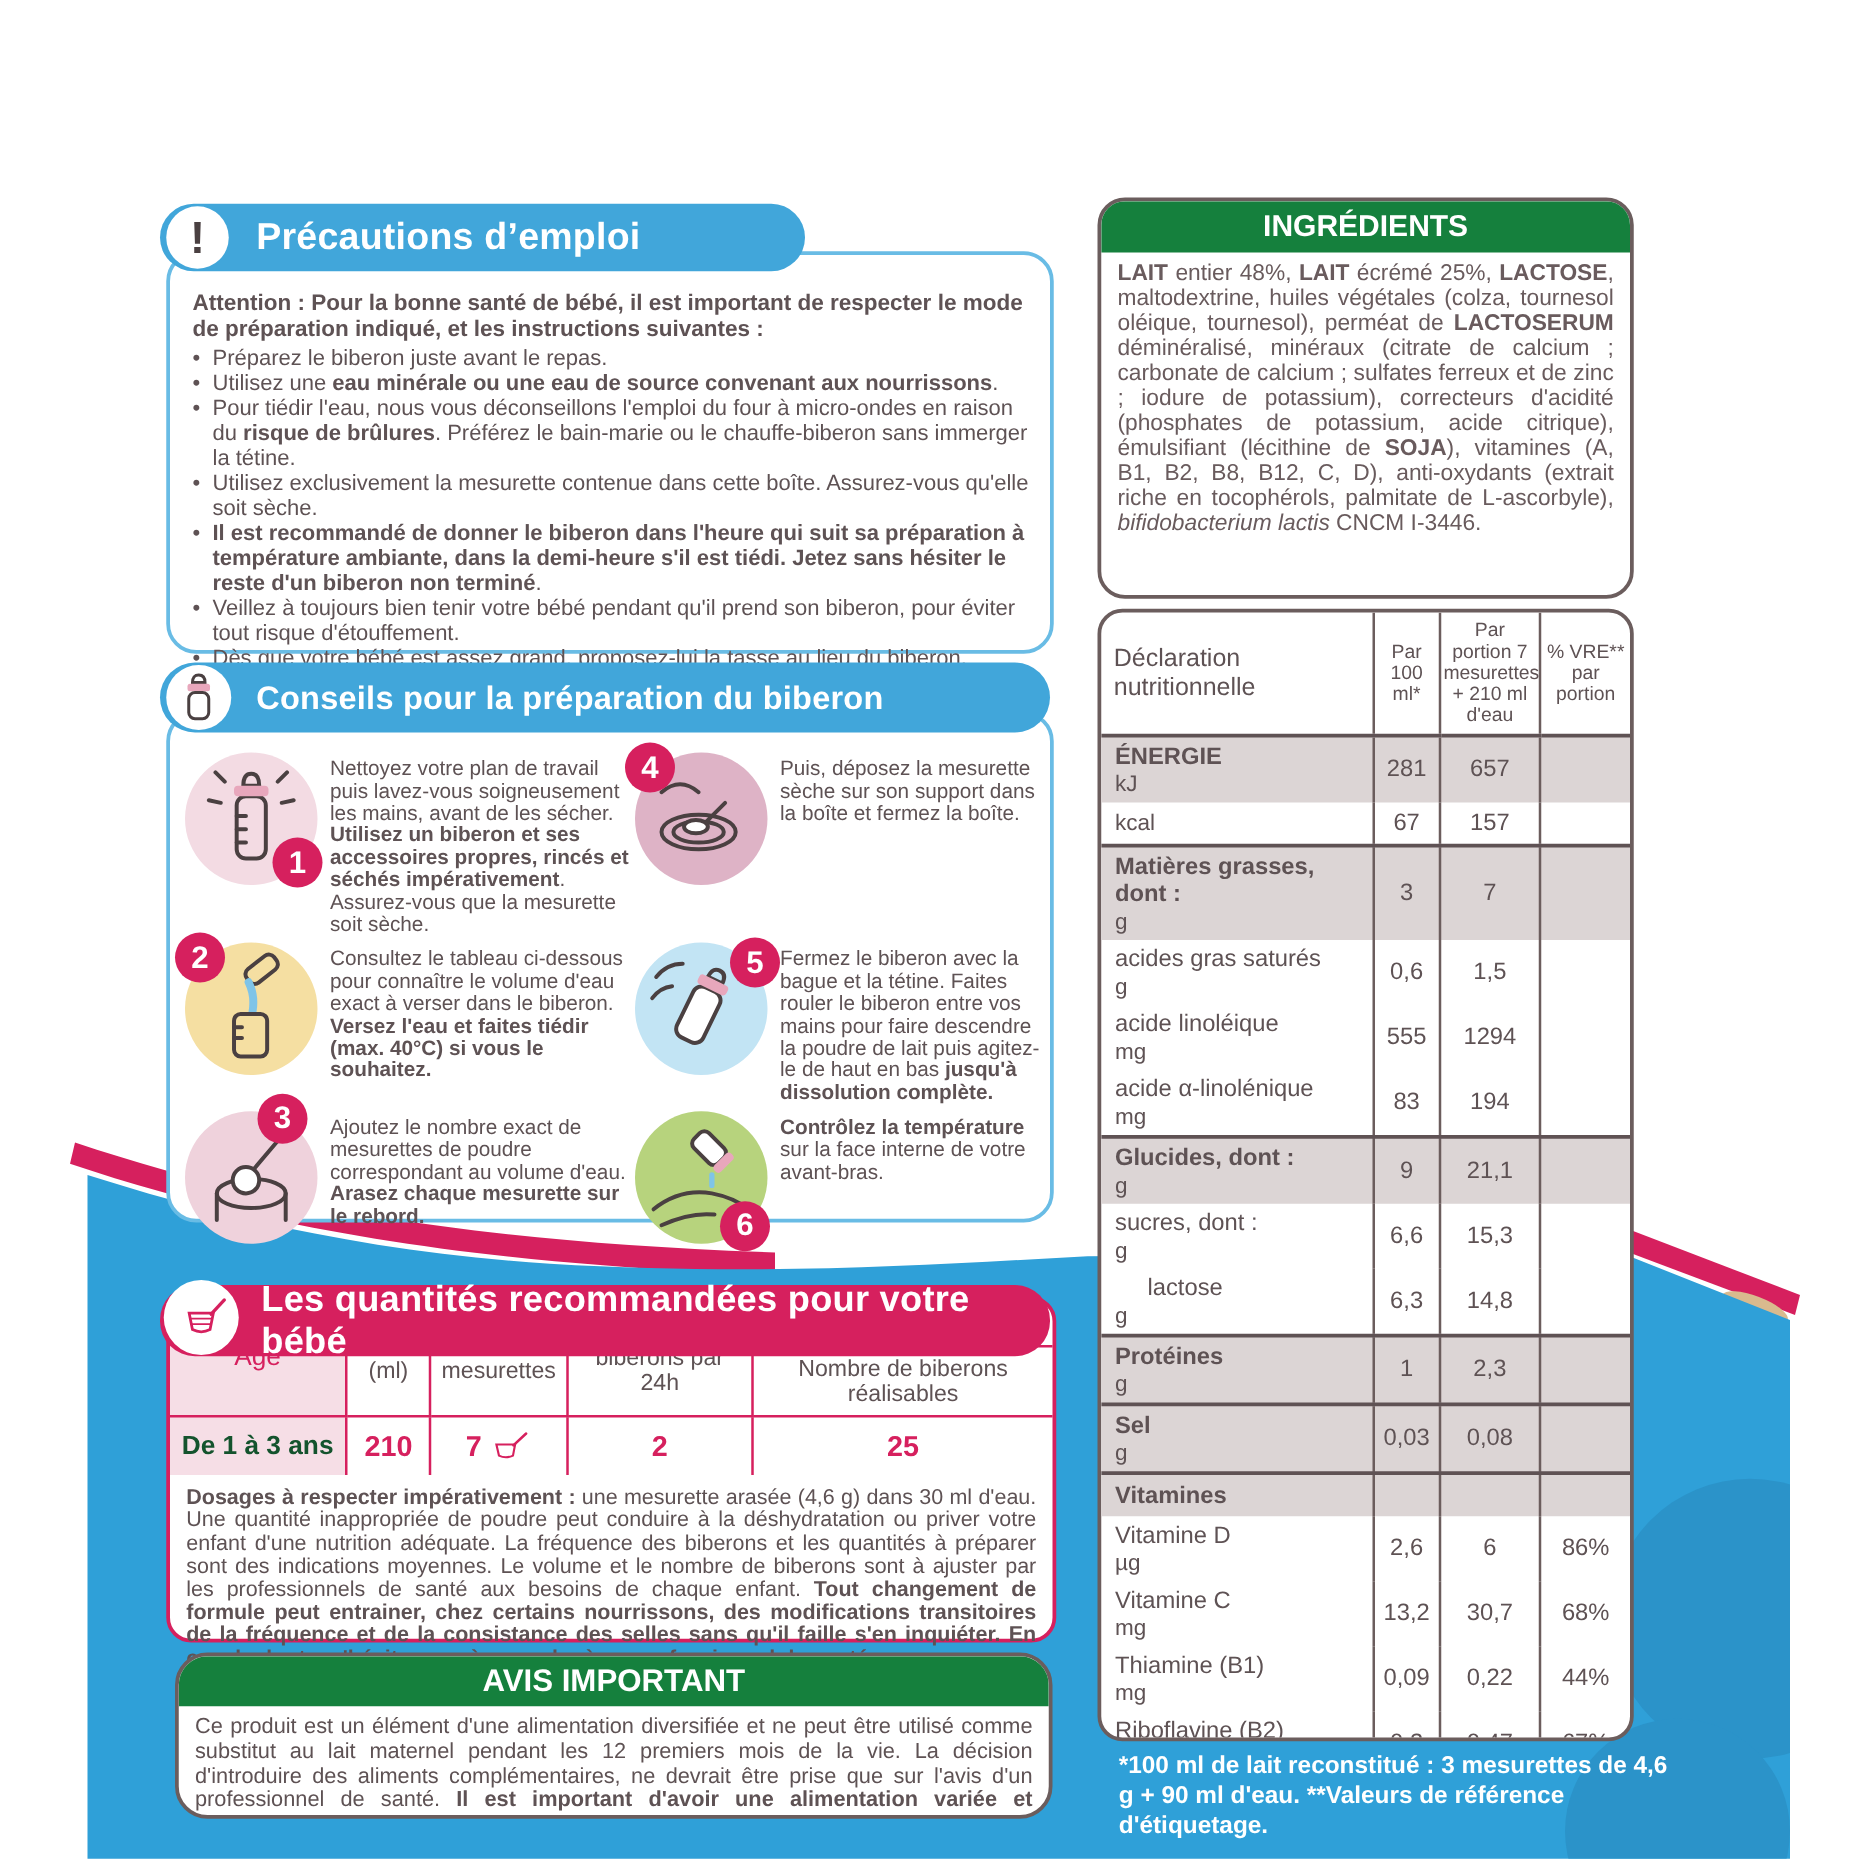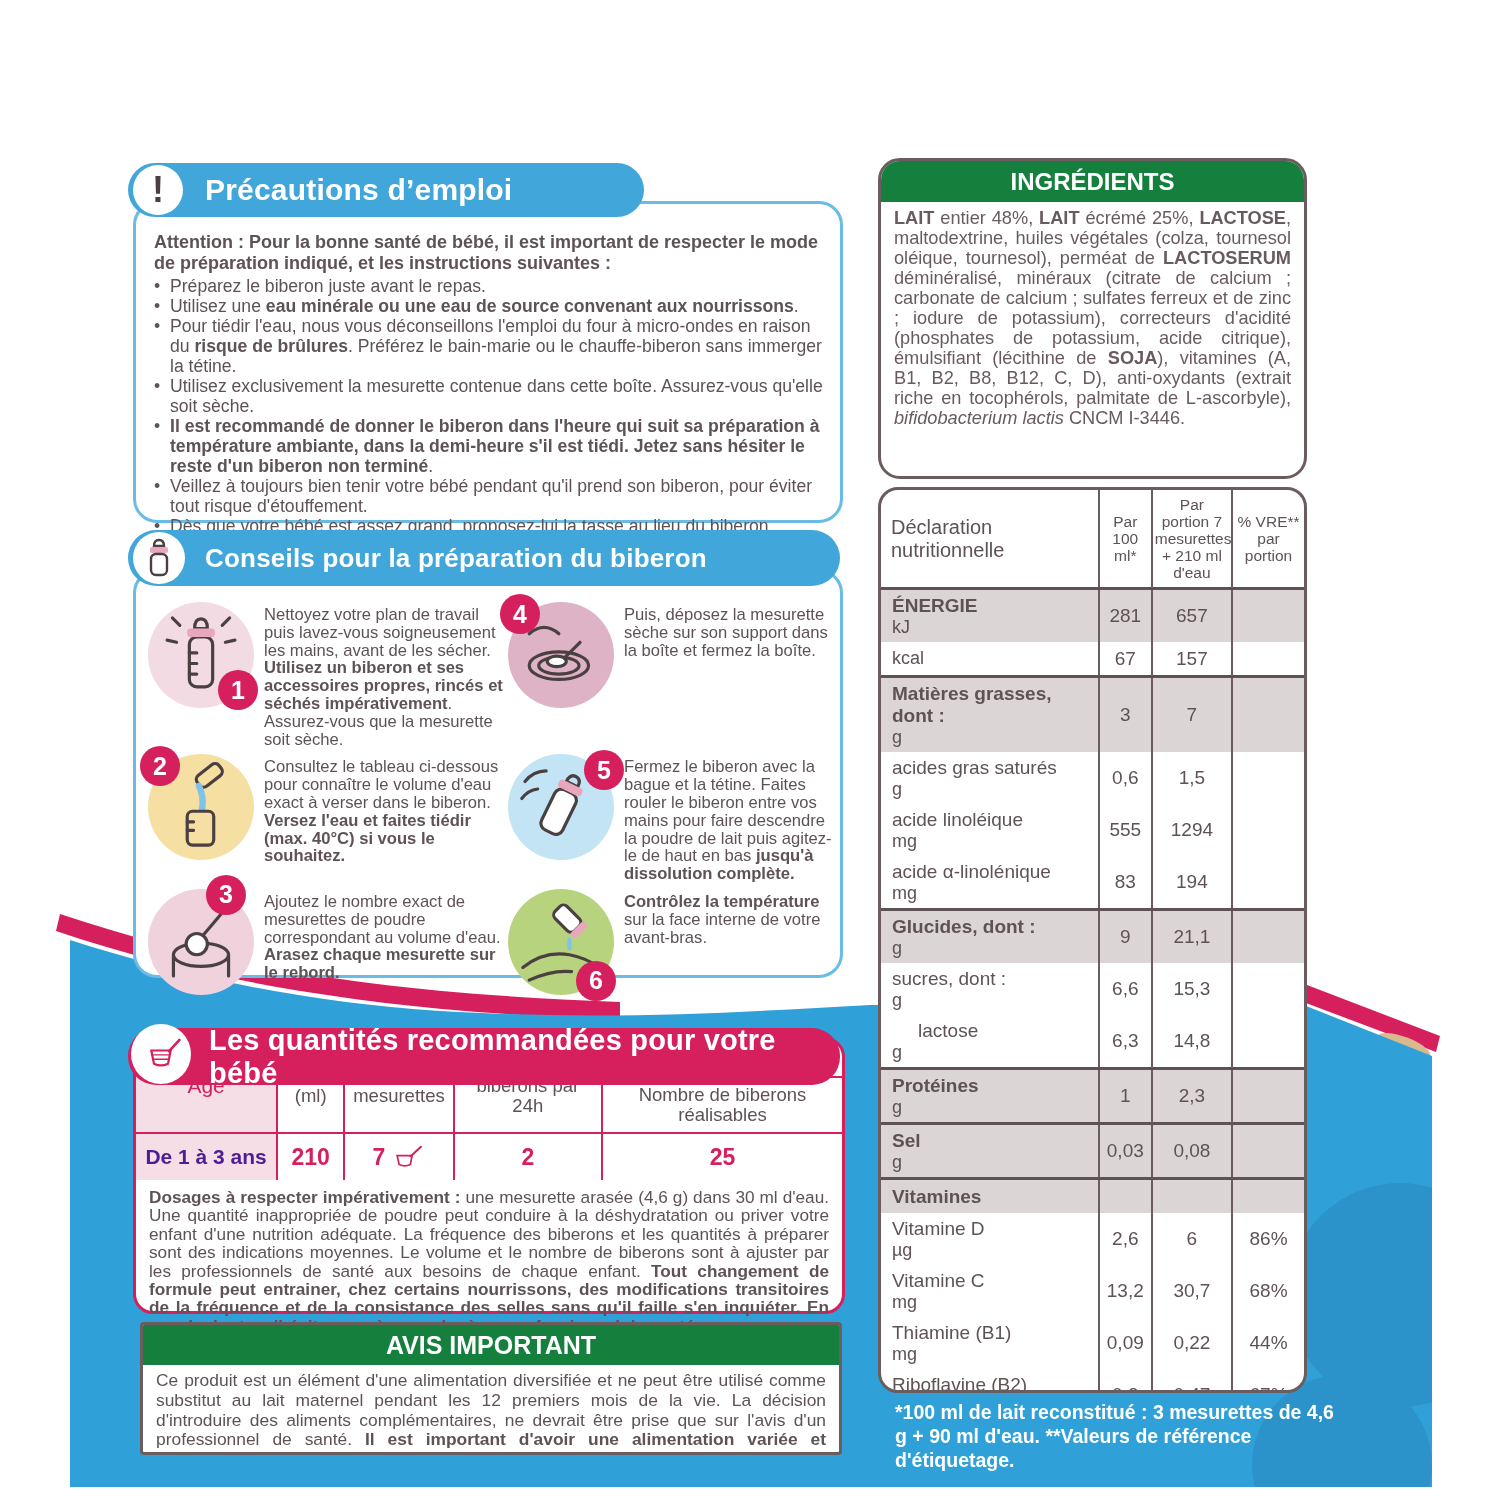--- a/index.html
+++ b/index.html
@@ -54,29 +54,29 @@
   .s1 .badge{right:-4px;bottom:-2px;} .s2 .badge{left:-8px;top:-8px;} .s3 .badge{right:8px;top:-14px;}
   .s4 .badge{left:-8px;top:-8px;} .s5 .badge{right:-10px;top:-4px;} .s6 .badge{right:-2px;bottom:-6px;}
   .stext{font-size:16.6px;line-height:17.8px;padding-top:4px;}
 
   .q-box{left:133px;top:1037px;width:712px;height:277px;padding:0;}
   .qtable{width:100%;border-collapse:collapse;border-style:hidden;table-layout:fixed;}
   .qtable td{border:2px solid #D6205E;text-align:center;vertical-align:middle;
              font-size:18.5px;line-height:20px;padding:2px 4px;}
   .qtable .hcell{color:#5E5254;}
   .qtable .age-h{background:#F6DEE6;color:#D6205E;font-size:21px;}
-  .qtable .age-c{background:#F6DEE6;color:#4c1d95;font-weight:700;font-size:21px;}
+  .qtable .age-c{background:#F6DEE6;color:#14532d;font-weight:700;font-size:21px;}
   .qtable .qval{color:#D6205E;font-weight:700;font-size:23px;}
   .qtable tr.h1 td{height:32px;}
   .qtable tr.h2 td{height:50px;}
   .qtable tr.qdata td{height:42px;}
   .mes-wrap{display:inline-flex;align-items:center;gap:6px;}
   .dosage{padding:8px 13px 0 13px;font-size:17.2px;line-height:18.4px;text-align:justify;}
 
-  .avis-box{left:140px;top:1322px;width:702px;height:133px;border-radius:4px;overflow:hidden;}
+  .avis-box{left:140px;top:1322px;width:702px;height:133px;border-radius:26px;overflow:hidden;}
   .band{background:#15803d;color:#fff;font-weight:700;text-align:center;}
   .avis-box .band{height:40px;font-size:25px;line-height:40px;}
   .avis-body{padding:6px 13px;font-size:17.4px;line-height:19.8px;text-align:justify;}
 
   .ing-box{left:878px;top:158px;width:429px;height:321px;border-radius:22px;overflow:hidden;}
   .ing-box .band{height:41px;font-size:24px;line-height:41px;}
   .ing-body{padding:6px 13px 0 13px;font-size:18.2px;line-height:20px;text-align:justify;color:#695B5D;}
 
   
   .nut-box{left:878px;top:487px;width:429px;height:906px;border-radius:20px;overflow:hidden;}

